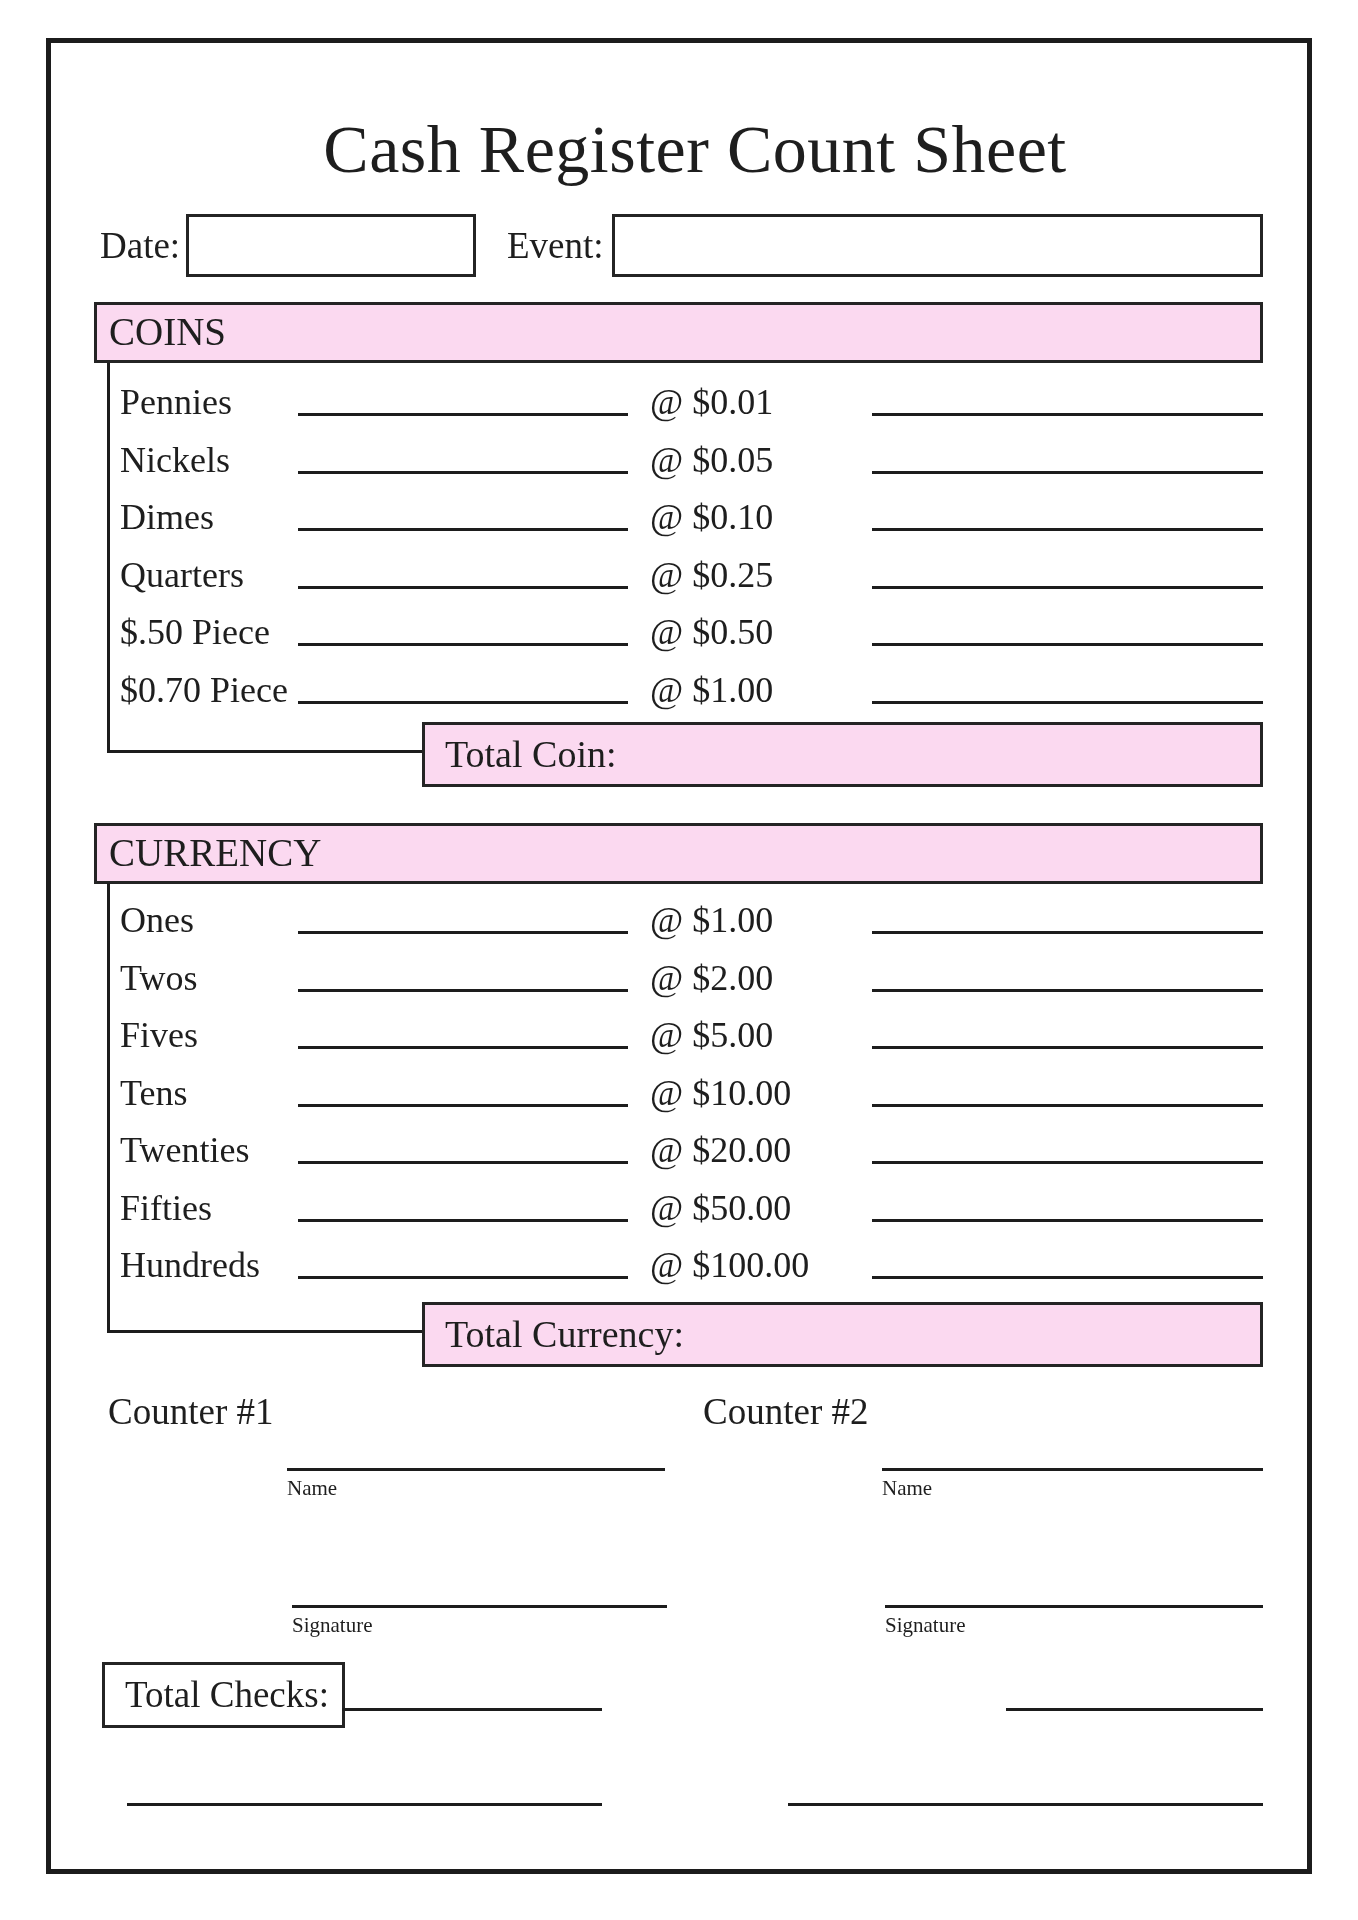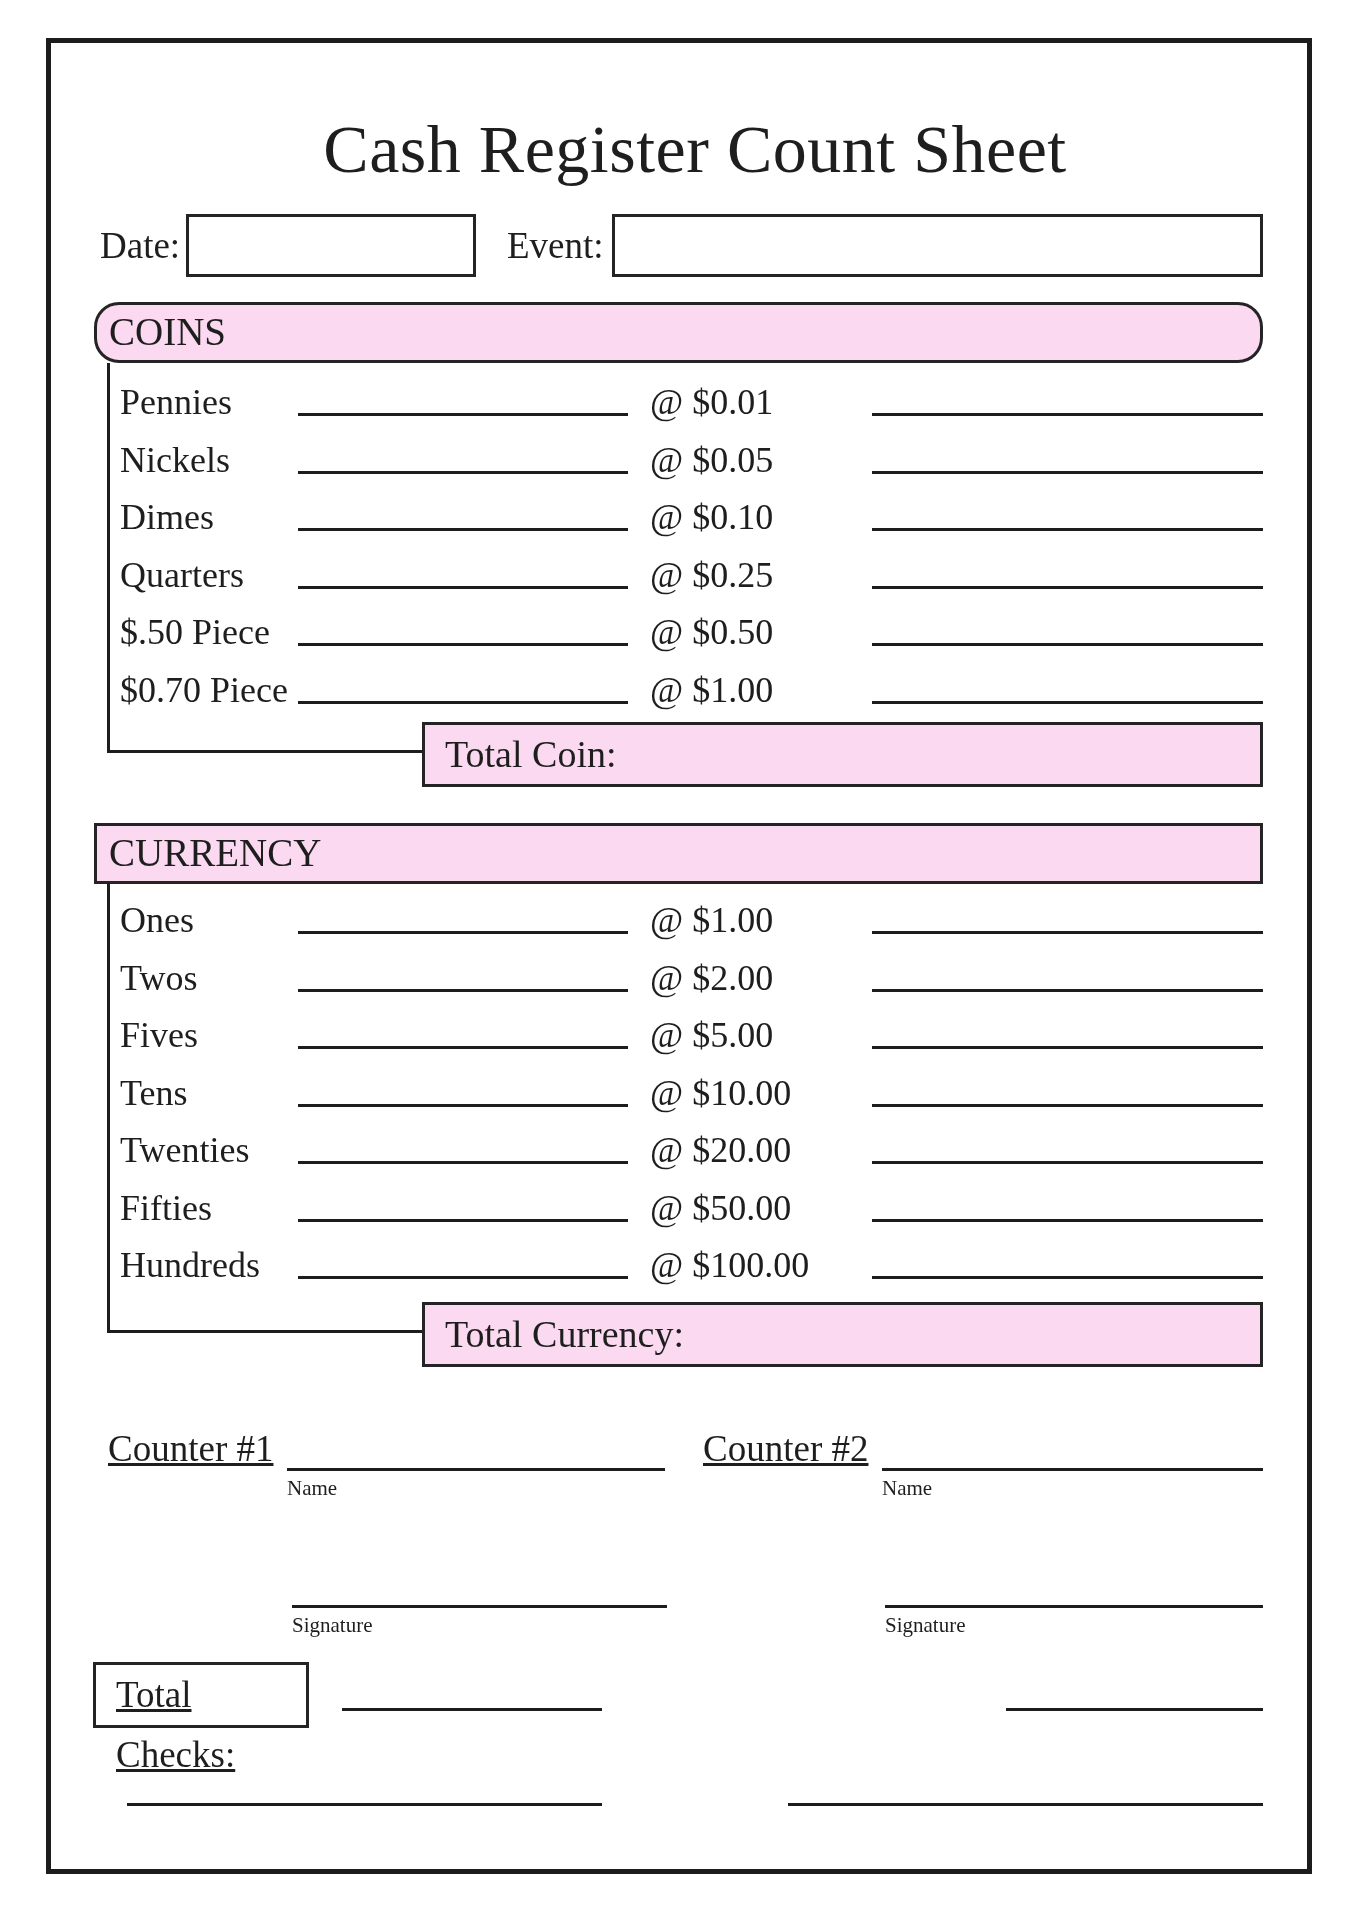--- a/index.html
+++ b/index.html
@@ -20,21 +20,21 @@
   .event-label { left:507px; }
   .inputbox { position:absolute; top:214px; height:63px; background:#fff;
               border:3px solid var(--border); box-sizing:border-box;
               font-size:34px; line-height:57px; padding:0 10px; }
   .date-box  { left:186px; width:290px; }
   .event-box { left:612px; width:651px; }
 
   .section-bar { position:absolute; left:94px; width:1169px; height:61px;
                  background:var(--pink); border:3px solid var(--border);
                  box-sizing:border-box; font-size:39px; line-height:54px; padding-left:12px; }
-  .coins-bar    { top:302px;border-radius:25px; }
+  .coins-bar    { top:302px; }
   .currency-bar { top:823px; }
 
   .rows { position:absolute; left:94px; width:1169px; }
   .coins-rows    { top:374px; }
   .currency-rows { top:892px; }
   .row { position:relative; height:57.5px; }
   .row-label { position:absolute; left:26px;  top:0; font-size:36px; line-height:57.5px; white-space:nowrap; }
   .row-rate  { position:absolute; left:556px; top:0; font-size:36px; line-height:57.5px; white-space:nowrap; }
   .count-line  { position:absolute; left:204px; width:330px; top:39px; height:3px; background:var(--ink); }
   .amount-line { position:absolute; left:778px; width:391px; top:39px; height:3px; background:var(--ink); }
@@ -45,39 +45,39 @@
   .connector-h { position:absolute; left:107px; width:318px; height:3px; background:var(--ink); }
   .coins-connector    { top:750px; }
   .currency-connector { top:1330px; }
 
   .total-bar { position:absolute; left:422px; width:841px; height:65px;
                background:var(--pink); border:3px solid var(--border);
                box-sizing:border-box; font-size:38px; line-height:58px; padding-left:20px; }
   .total-coin     { top:722px; }
   .total-currency { top:1302px; }
 
-  .counter-label { position:absolute; top:1422px; height:54px; line-height:54px; font-size:37px;text-decoration:underline; }
+  .counter-label { position:absolute; top:1385px; height:54px; line-height:54px; font-size:37px; }
   .counter1-label { left:108px; }
   .counter2-label { left:703px; }
   .name-line { position:absolute; top:1468px; height:3px; background:var(--ink); }
   .name-line-1 { left:287px; width:378px; }
   .name-line-2 { left:882px; width:381px; }
   .caption { position:absolute; font-size:21px; text-align:left; }
   .name-caption-1 { left:287px; width:378px; top:1476px; }
   .name-caption-2 { left:882px; width:381px; top:1476px; }
   .sig-line { position:absolute; top:1605px; height:3px; background:var(--ink); }
   .sig-line-1 { left:292px; width:375px; }
   .sig-line-2 { left:885px; width:378px; }
   .sig-caption-1 { left:292px; width:375px; top:1613px; }
   .sig-caption-2 { left:885px; width:378px; top:1613px; }
 
   .total-box { position:absolute; top:1662px; height:66px; background:#fff;
                border:3px solid var(--border); box-sizing:border-box;
                font-size:37px; line-height:60px; }
-  .checks-box  { left:93px;  width:216px; padding-left:20px;text-decoration:underline; }
+  .checks-box  { left:102px;  width:243px; padding-left:20px; }
   .deposit-box { left:755px; width:243px; padding-left:18px; }
   .total-line { position:absolute; top:1708px; height:3px; background:var(--ink); }
   .checks-line  { left:342px;  width:260px; }
   .deposit-line { left:1006px; width:257px; }
 
   .bottom-line { position:absolute; top:1803px; height:3px; background:var(--ink); }
   .bottom-line-left  { left:127px; width:475px; }
   .bottom-line-right { left:788px; width:475px; }
 </style>
 </head>

